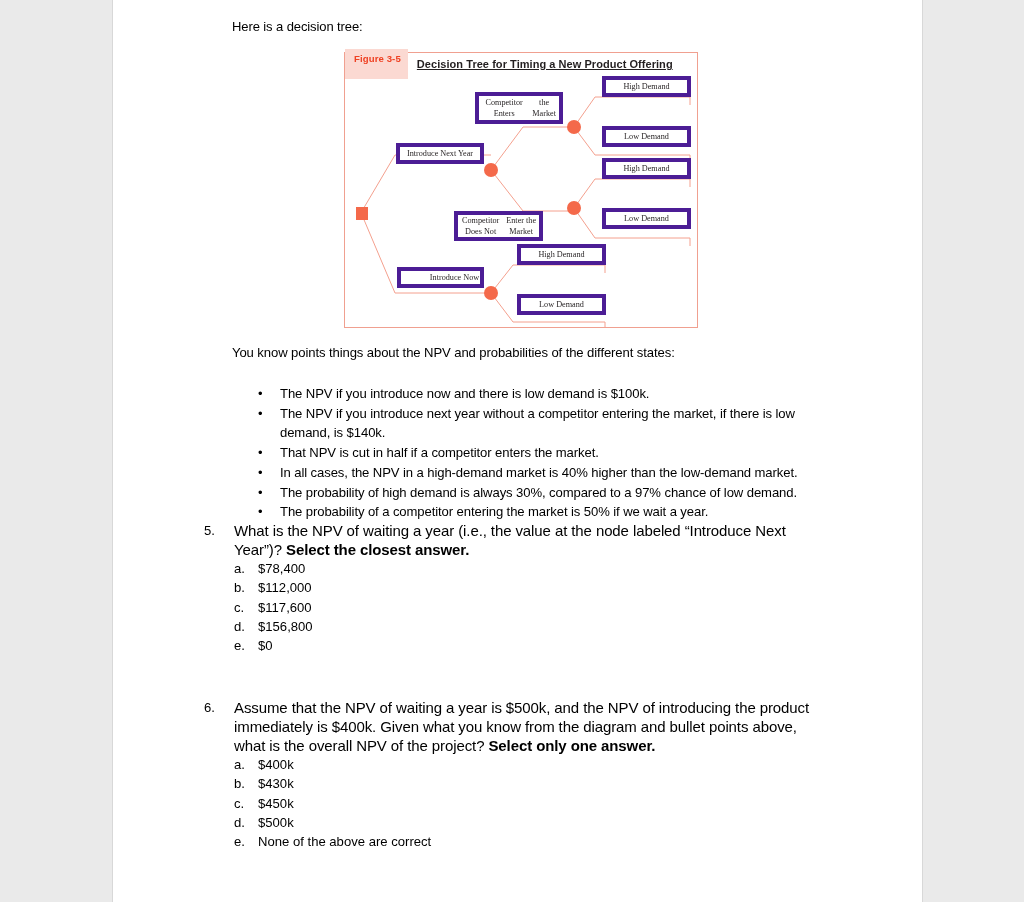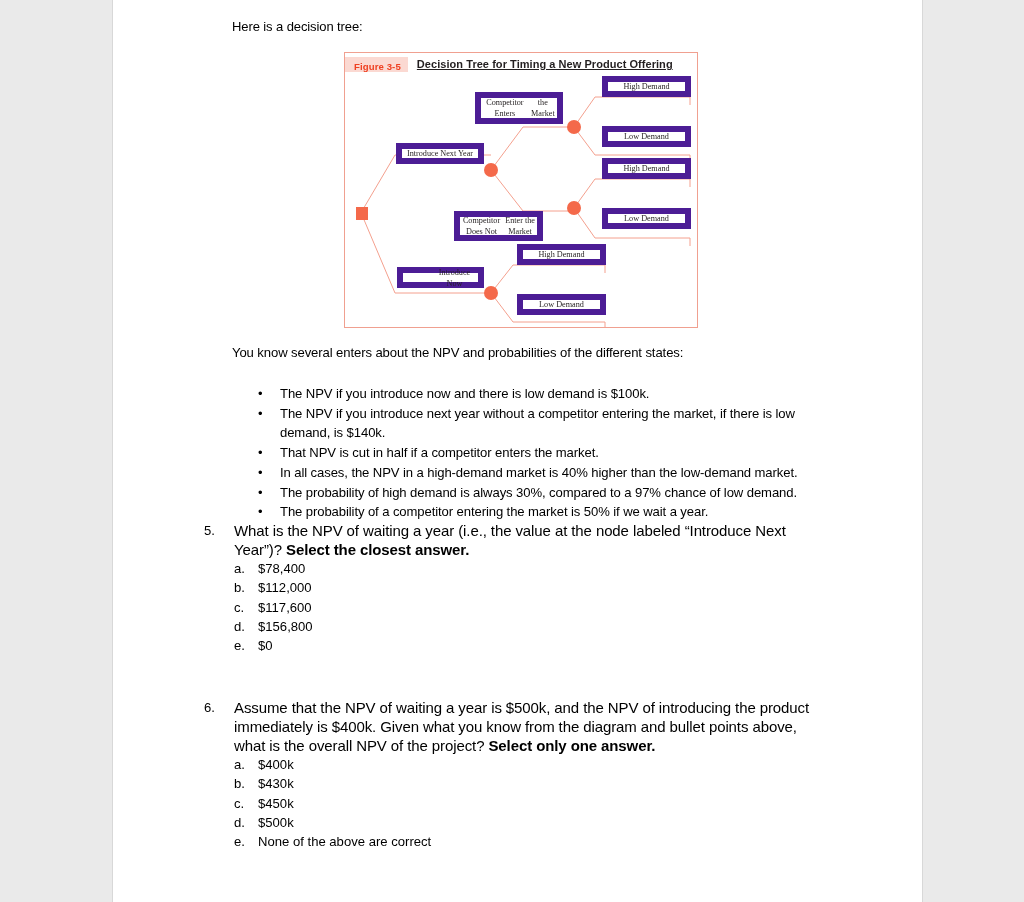--- a/index.html
+++ b/index.html
@@ -60,42 +60,42 @@
     top: 0;
     height: 22px;
     display: flex;
     align-items: center;
   }
   .fig-tag {
     background: #fbd9d2;
     color: #ef4123;
     font-weight: bold;
     font-size: 9.6px;
-    padding: 4px 7px 0 9px;
+    padding: 4px 7px 15px 9px;
     letter-spacing: 0.1px;
     line-height: 11px;
   }
   .fig-title {
     color: #231f20;
     font-weight: bold;
     font-size: 11px;
     padding-left: 9px;
     letter-spacing: 0.05px;
     text-decoration: underline;
   }
   .tree-svg {
     position: absolute;
     left: 0;
     top: 0;
     width: 352px;
     height: 274px;
   }
   .node-box {
     position: absolute;
-    border: 6px solid #4c1d95;
+    border: 4px solid #4c1d95;
     background: #ffffff;
     box-sizing: border-box;
     font-family: "Liberation Serif", serif;
     font-size: 8.2px;
     color: #231f20;
     display: flex;
     align-items: center;
     justify-content: center;
     text-align: center;
     line-height: 11px;
@@ -248,21 +248,21 @@
       <div class="node-box" style="left:257px; top:105px; width:89px; height:21px;">High Demand</div>
 
       <div class="node-box" style="left:257px; top:155px; width:89px; height:21px;">Low Demand</div>
 
       <div class="node-box" style="left:172px; top:191px; width:89px; height:21px;">High Demand</div>
 
       <div class="node-box" style="left:172px; top:241px; width:89px; height:21px;">Low Demand</div>
 
     </div>
 
-    <div class="lead">You know several enters about the NPV and probabilities of the different states:</div>
+    <div class="lead">You know points things about the NPV and probabilities of the different states:</div>
 
     <div class="bullets">
       <div class="bullet">
         <span class="dot">•</span>
         <span>The NPV if you introduce now and there is low demand is $100k.</span>
       </div>
       <div class="bullet">
         <span class="dot">•</span>
         <span>The NPV if you introduce next year without a competitor entering the market, if there is low demand, is $140k.</span>
       </div>

